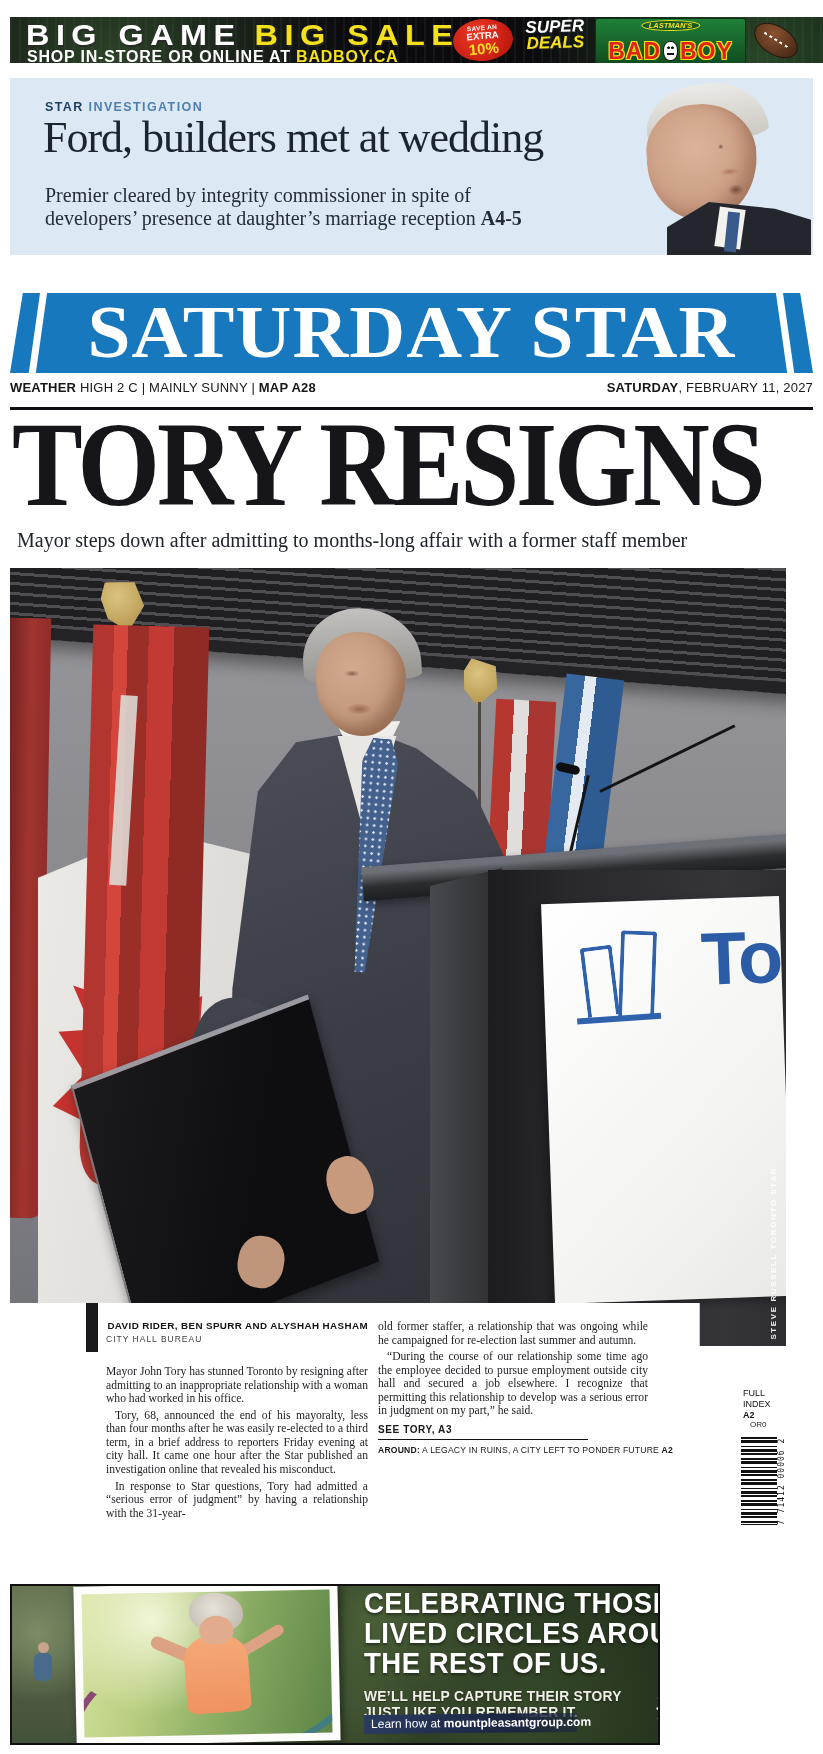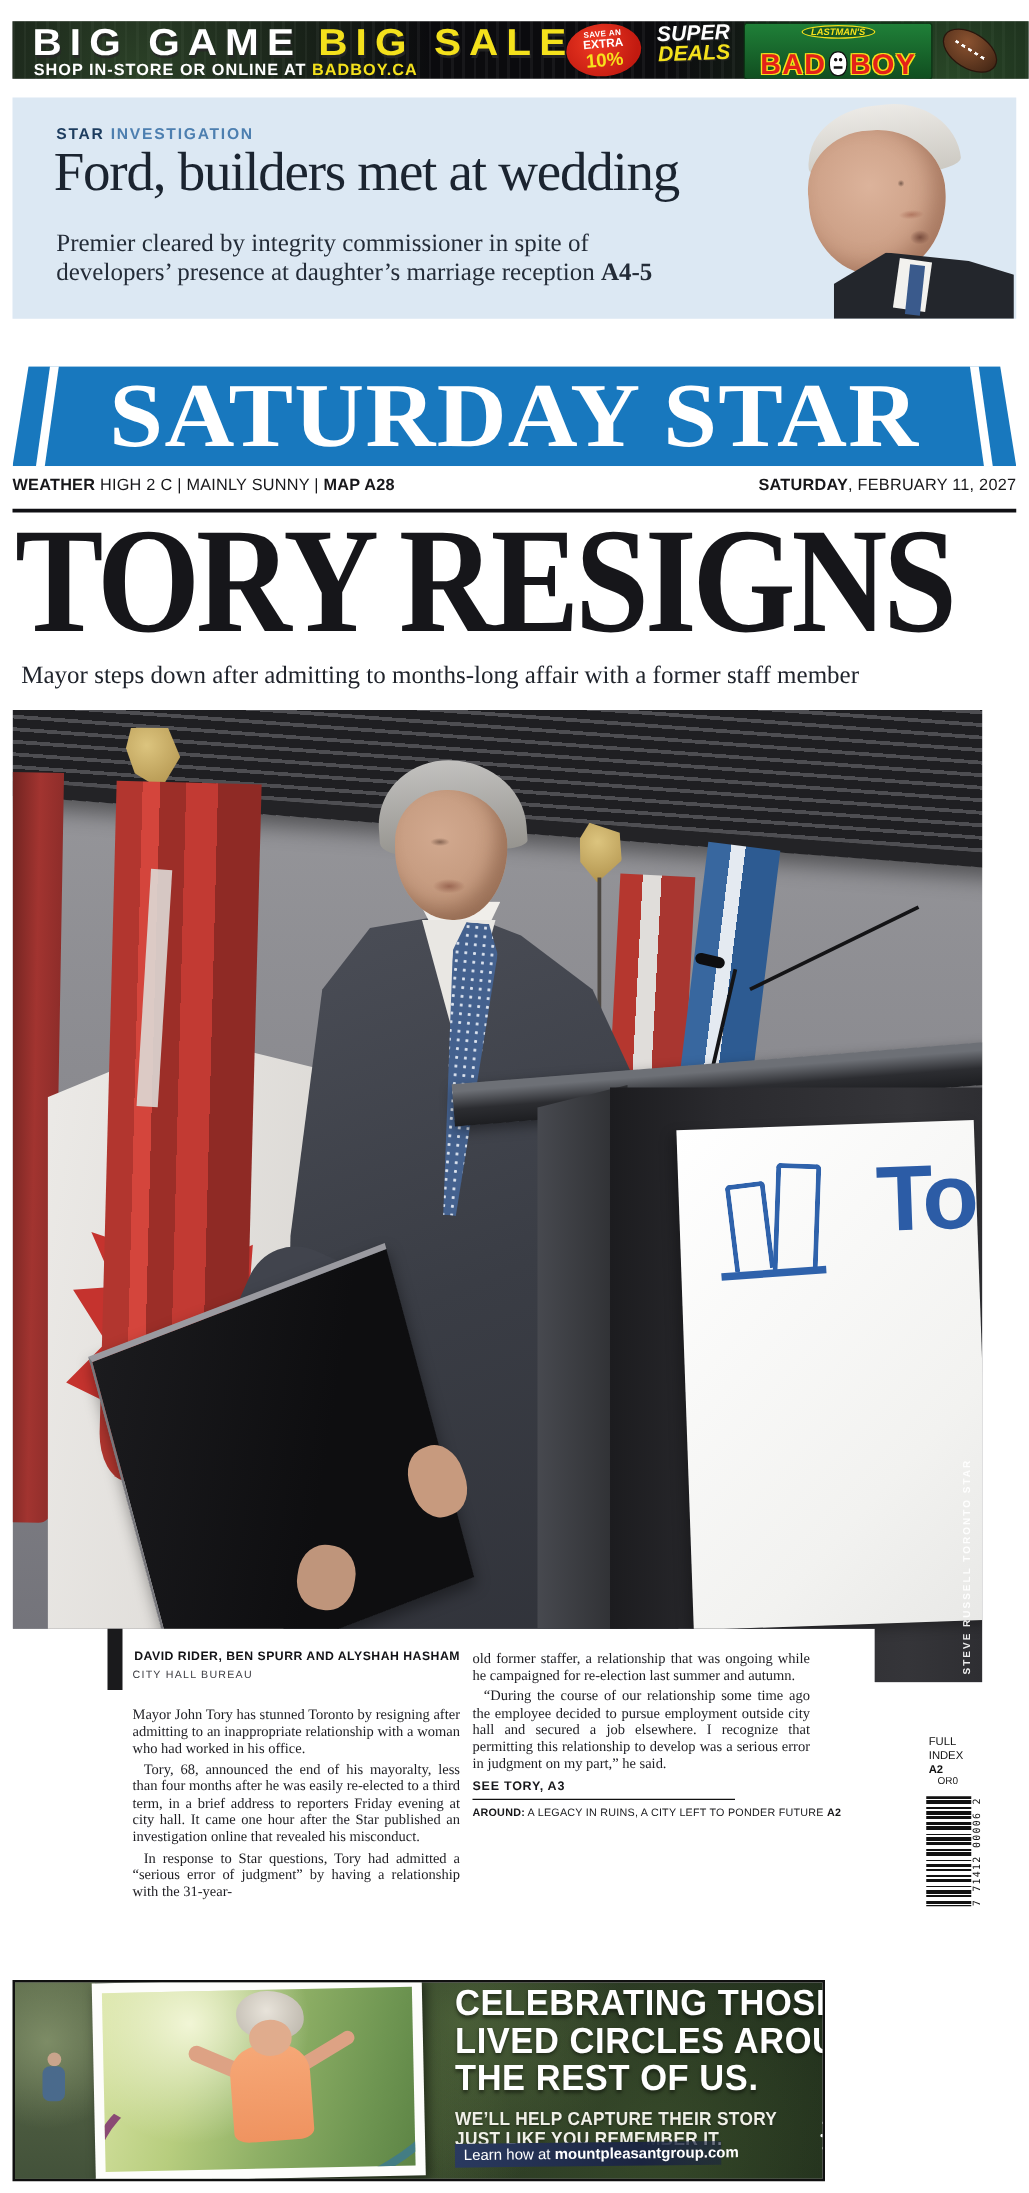--- a/index.html
+++ b/index.html
@@ -9,21 +9,21 @@
 
   
   .top-ad{left:10px;top:17px;width:798px;height:46px;background:#0b0b0e;overflow:hidden;cursor:pointer;
     background-image:radial-gradient(circle at 12% 95%, rgba(70,110,60,.55), transparent 32%),
       radial-gradient(circle at 90% 100%, rgba(60,110,55,.6), transparent 30%),
       repeating-linear-gradient(90deg, rgba(255,255,255,.05) 0 2px, transparent 2px 9px);padding-left:36px;}
   .ta-line1{position:absolute;left:16px;top:1px;white-space:nowrap;font-weight:bold;font-size:30px;
     letter-spacing:6px;transform:scaleX(1.08);transform-origin:left center;color:#fff;
     text-shadow:1px 2px 0 rgba(40,40,40,.8);}
   .ta-sale{color:#f4e11c;margin-left:12px;}
-  .ta-line2{position:absolute;left:17px;top:31px;font-size:13px;font-weight:bold;letter-spacing:.8px;color:#fff;white-space:nowrap;}
+  .ta-line2{position:absolute;left:17px;top:31px;font-size:16px;font-weight:bold;letter-spacing:.8px;color:#fff;white-space:nowrap;}
   .ta-site{color:#f4e11c;}
   .ta-oval{position:absolute;left:443px;top:2px;width:60px;height:42px;border-radius:50%;
     background:radial-gradient(circle at 40% 35%, #ef3a24, #c21a10 75%);transform:rotate(-5deg);
     display:flex;flex-direction:column;align-items:center;justify-content:center;line-height:1;color:#fff;font-weight:bold;}
   .ta-ov1{font-size:6.5px;letter-spacing:.3px;}
   .ta-ov2{font-size:9.5px;}
   .ta-ov3{font-size:15px;color:#f7e11c;}
   .ta-super{position:absolute;left:509px;top:2px;width:72px;text-align:center;font-style:italic;font-weight:bold;
     font-size:17px;line-height:.95;color:#fff;transform:rotate(-2deg);text-shadow:1px 1px 0 #222;}
   .ta-deals{color:#f4e11c;display:block;}

